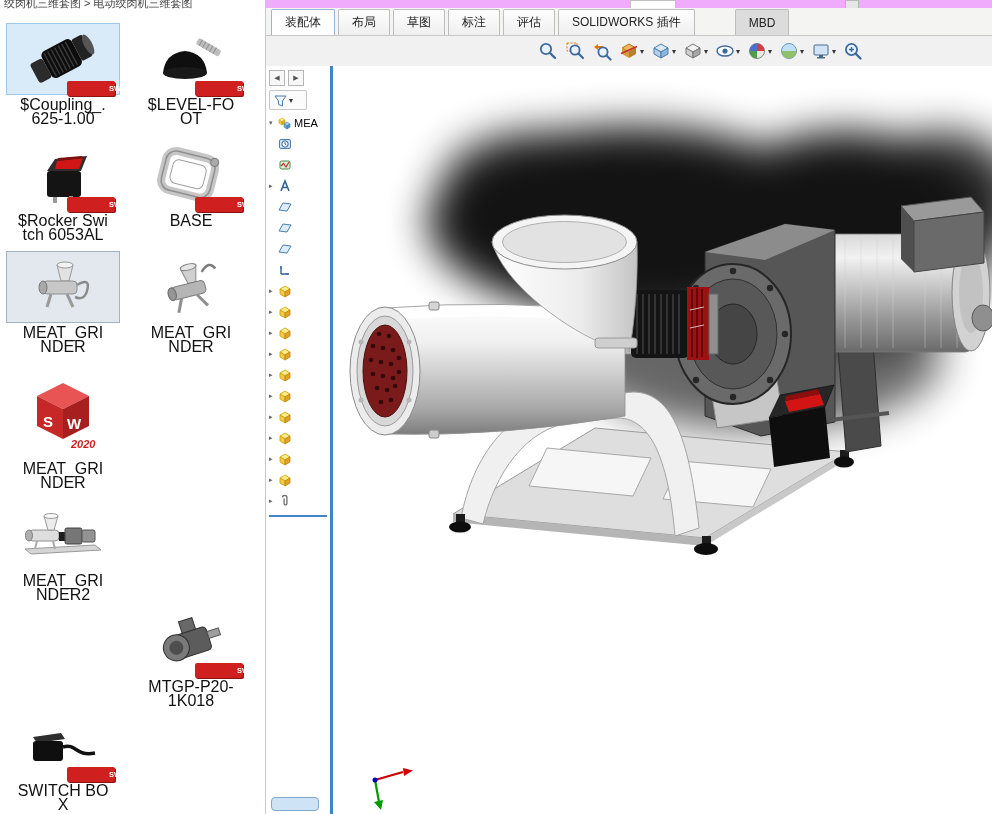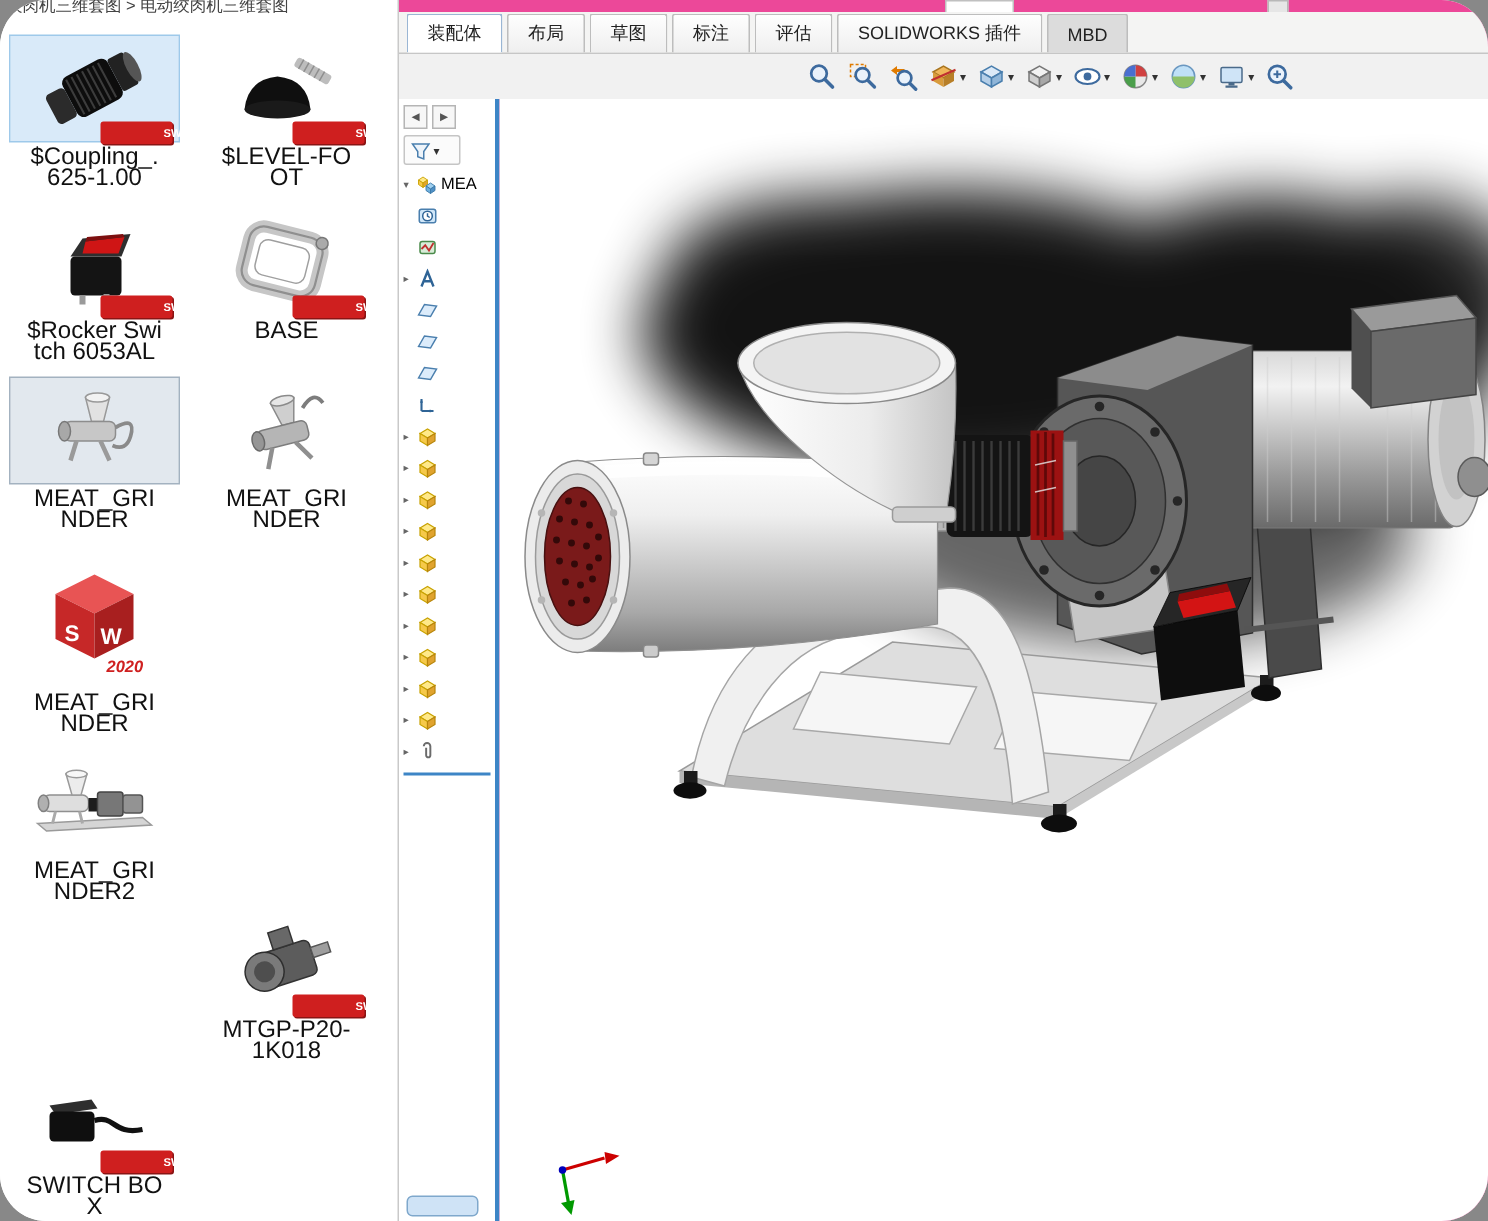--- a/index.html
+++ b/index.html
@@ -1,50 +1,50 @@
 <!DOCTYPE html>
 <html><head>
 <meta charset="utf-8">
 <style>
   * { margin:0; padding:0; box-sizing:border-box; }
   body { background:#888; }
   .container { position:relative; width:992px; height:814px; background:#fff;
-    font-family:"Liberation Sans",sans-serif; overflow:hidden;border-radius:31px; }
+    font-family:"Liberation Sans",sans-serif; overflow:hidden; }
 
   
   .left-panel { position:absolute; left:0; top:0; width:266px; height:814px;
     background:#fff; border-right:1px solid #c9c9c9; overflow:hidden; }
   .crumb { position:absolute; top:-4px; left:4px; width:256px; font-size:11px;
     color:#444; white-space:nowrap; overflow:hidden; }
   .fitem { position:absolute; width:126px; text-align:center; cursor:default; }
   .thumb { position:relative; width:112px; height:70px; margin:0 auto;
     display:flex; align-items:center; justify-content:center; }
   .thumb svg { width:92px; height:64px; }
   .thumb.tall { height:88px; } .thumb.tall svg { width:92px; height:84px; }
   .thumb.sel-blue { background:#d9eaf9; outline:1px solid #9ec9ea; }
   .thumb.sel-gray { background:#e2e8ee; outline:1px solid #a3b2c0; }
   .flabel { width:92px; margin:4px auto 0; font-size:16px; line-height:14px;
     color:#111; word-break:break-all; }
   .swb { position:absolute; right:4px; bottom:-2px; width:18px; height:15px;
     background:#cf1f1f; border-radius:2px; color:#fff; font-size:7.5px; font-weight:700;
     display:flex; align-items:center; justify-content:center; box-shadow:1px 1px 0 #8a1414;padding-left:48px; }
 
   
-  .sw { position:absolute; left:266px; top:0; width:726px; height:814px; background:#ec4899; }
+  .sw { position:absolute; left:266px; top:0; width:726px; height:814px; background:#f0abfc; }
   .frag1 { position:absolute; left:364px; top:0; width:46px; height:9px;
     background:#fff; border:1px solid #c0c0c0; }
   .frag2 { position:absolute; left:579px; top:0; width:14px; height:11px;
     background:#e6e6e6; border:1px solid #b8b8b8; }
   .tabs { position:absolute; left:0; top:8px; width:100%; height:28px; background:#f4f4f3;
     border-bottom:1px solid #c6c6c6; display:flex; align-items:flex-end; padding-left:5px; gap:3px; }
   .tab { height:26px; display:flex; align-items:center; padding:0 13px;
     background:linear-gradient(#fefefe,#efefef); border:1px solid #bdbdbd; border-bottom:none;
     border-radius:2px 2px 0 0; font-size:12px; color:#222; white-space:nowrap; cursor:default; }
   .tab.active { background:#fff; border-color:#9ab6d4; }
-  .tab.mbd { background:#dcdcdc; }
+  .tab.mbd { background:#dcdcdc;margin-left:37px; }
   .toolbar { position:absolute; left:0; top:36px; width:100%; height:30px; background:#f1f1f1;
     display:flex; align-items:center; padding-left:272px; gap:7px; }
   .tbtn { display:flex; align-items:center; gap:1px; cursor:default; }
   .tbtn svg { width:20px; height:20px; }
   .caret { font-size:8px; color:#333; }
 
   
   .tree { position:absolute; left:0; top:66px; width:64px; bottom:0; background:#fff; overflow:hidden; }
   .tnav { display:flex; gap:3px; padding:4px 3px 2px 3px; }
   .nav-btn { width:16px; height:16px; font-size:7px; color:#555; background:#f7f7f7;

